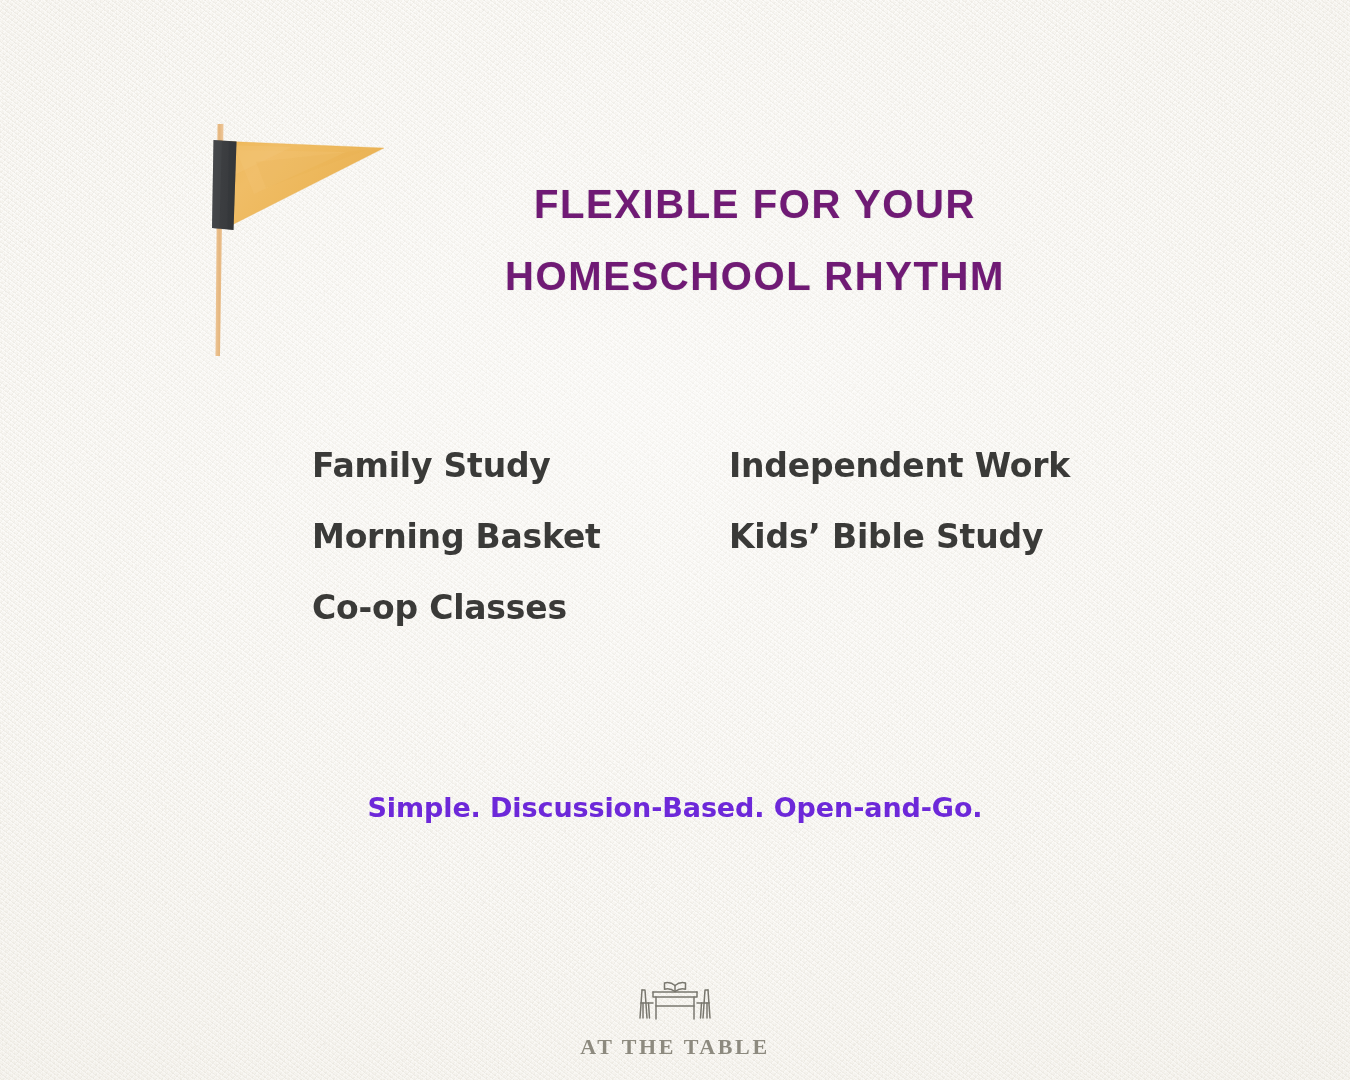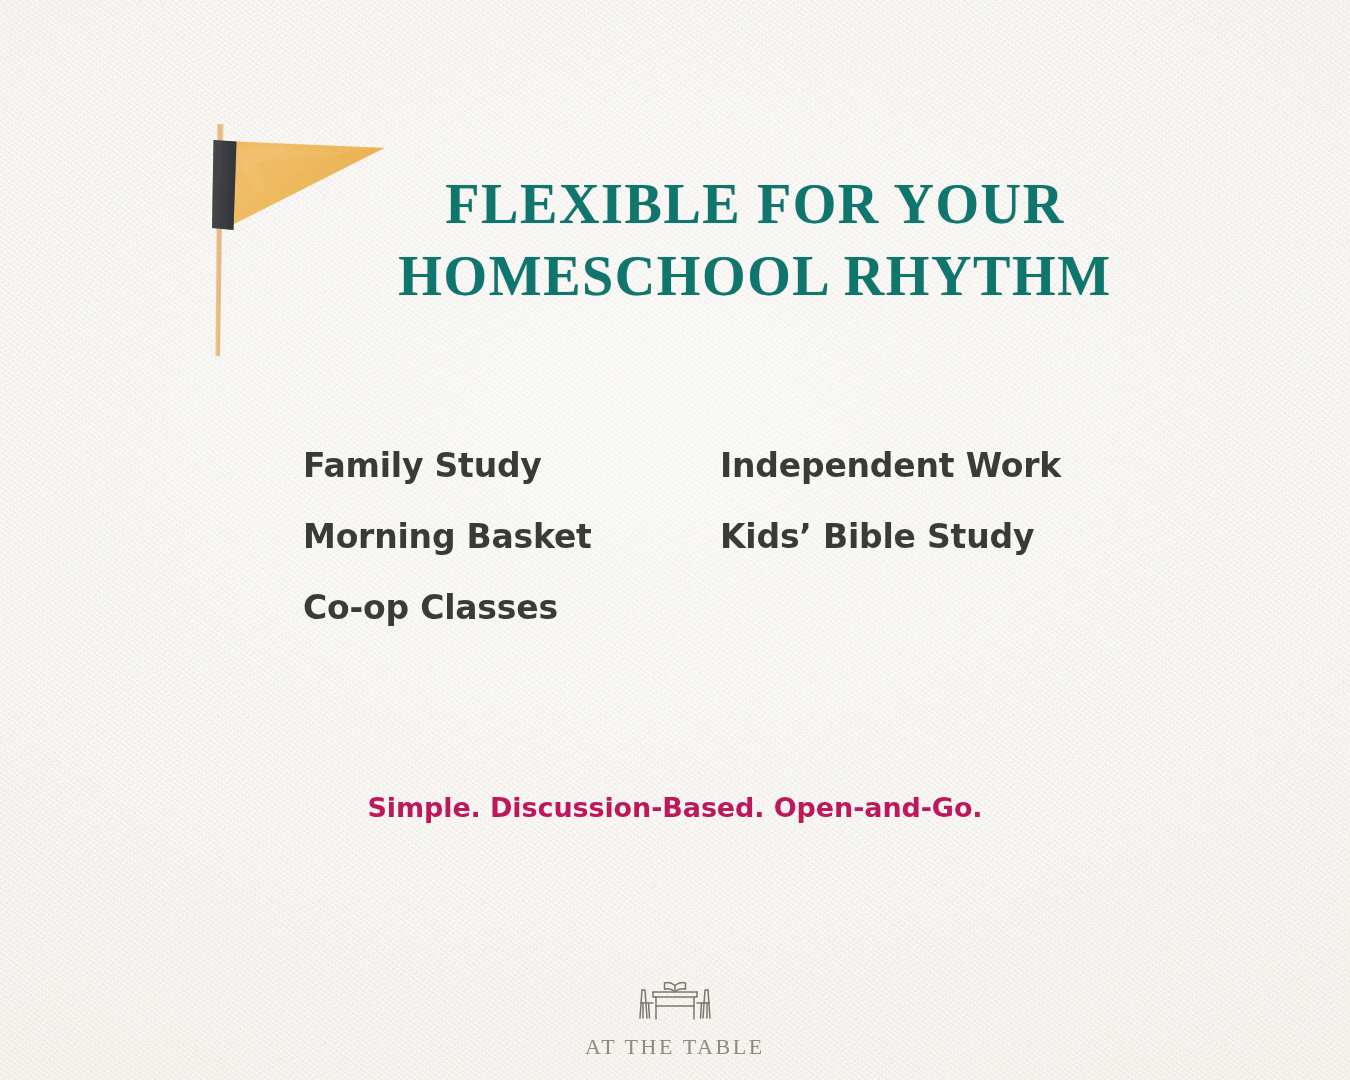--- a/index.html
+++ b/index.html
@@ -82,33 +82,33 @@
   .flag-svg { display: block; width: 220px; height: 250px; }
 
   
   .title-block {
     left: 330px;
     top: 168px;
     width: 850px;
     text-align: center;
   }
   .title-line {
-    font-family: Liberation Serif, serif;
-    font-weight: bold;
-    font-size: 56px;
+    font-family: Liberation Sans, sans-serif;
+    font-weight: bold;
+    font-size: 40px;
     line-height: 72px;
     letter-spacing: 1.6px;
-    color: #0f766e;
+    color: #701a75;
     white-space: nowrap;
     text-shadow: 0 0 1px rgba(58,58,56,0.35);
   }
 
   
   .list-block {
-    left: 303px;
+    left: 312px;
     top: 444px;
     width: 790px;
     display: grid;
     grid-template-columns: 417px 1fr;
     grid-auto-rows: 71px;
     align-items: start;
   }
   .list-item {
     font-family: "DejaVu Sans", "Liberation Sans", sans-serif;
     font-weight: bold;
@@ -122,39 +122,40 @@
   
   .tagline {
     left: 0;
     top: 792px;
     width: 1350px;
     text-align: center;
     font-family: "DejaVu Sans", "Liberation Sans", sans-serif;
     font-weight: bold;
     font-size: 27px;
     letter-spacing: -0.1px;
-    color: #be185d;
+    color: #6d28d9;
   }
 
   
   .footer {
     left: 0;
     top: 976px;
     width: 1350px;
     display: flex;
     flex-direction: column;
     align-items: center;
   }
   .logo-mark { display: block; width: 86px; height: 50px; opacity: 0.92; }
   .logo-name {
     margin-top: 8px;
     font-family: "Liberation Serif", "DejaVu Serif", serif;
     font-size: 22px;
     letter-spacing: 2.6px;
     color: #8d8a7f;
+    font-weight: bold;
   }
   .logo-sub {
     margin-top: 20px;
     font-family: "Liberation Serif", "DejaVu Serif", serif;
     font-size: 15px;
     letter-spacing: 2.2px;
     color: #97948a;
   }
 </style>
 </head>

